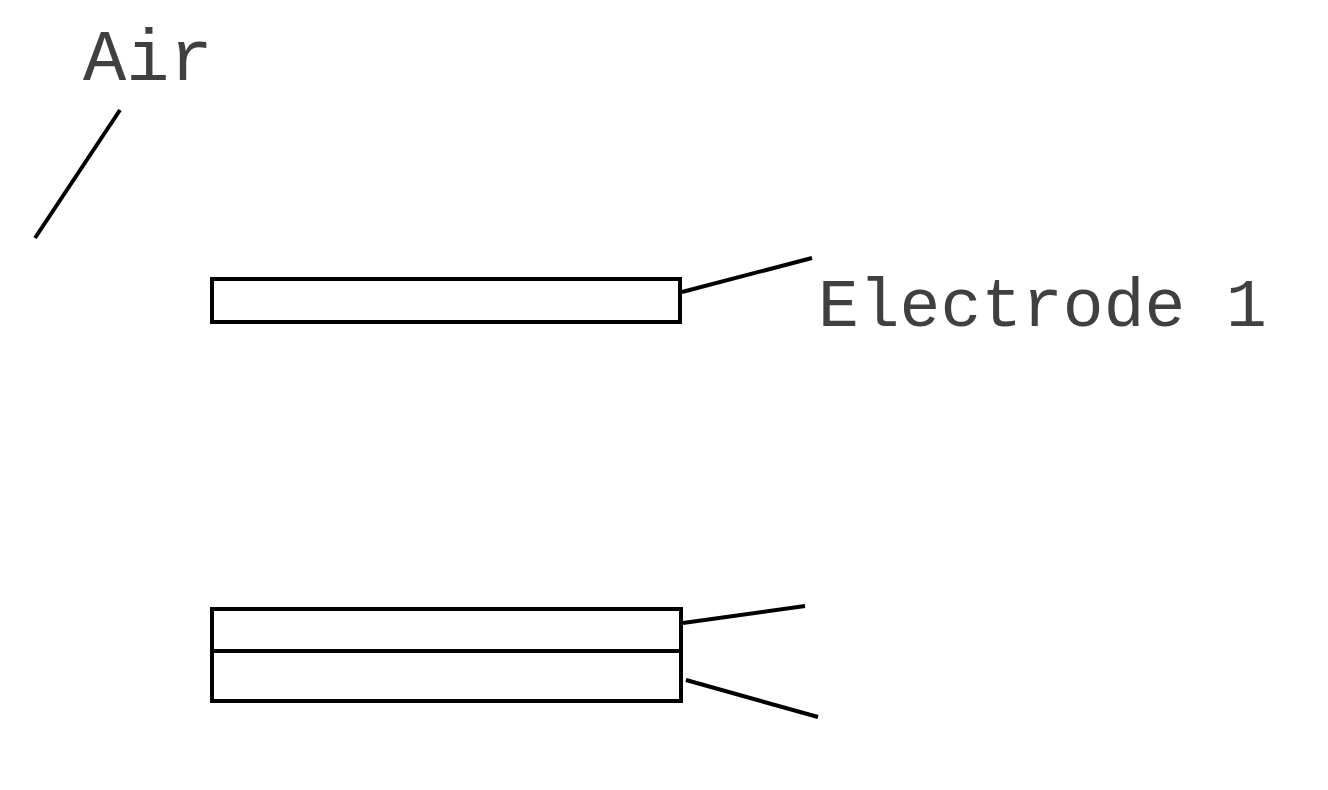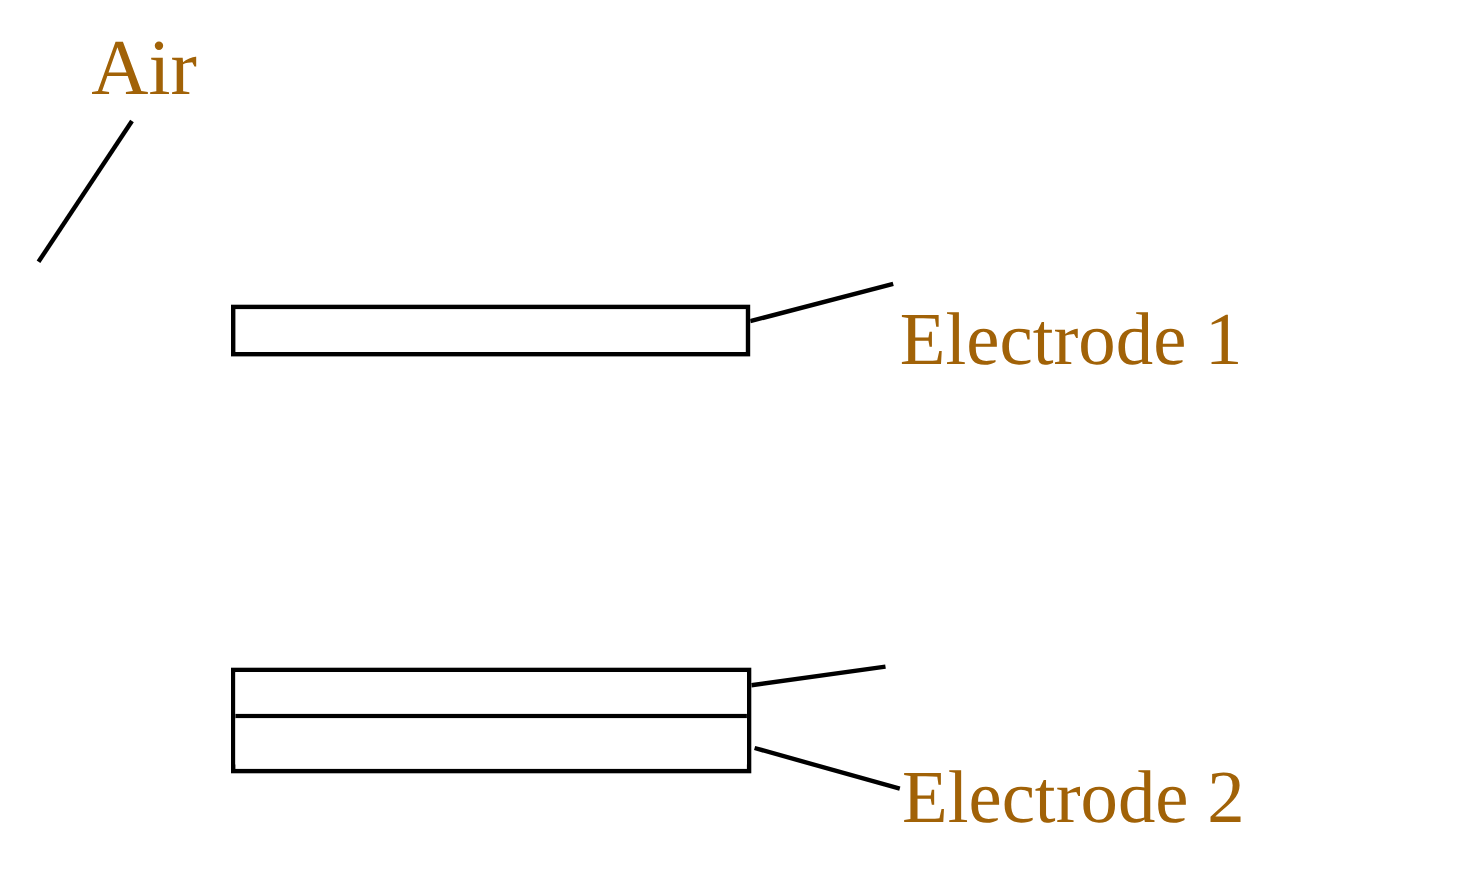--- a/index.html
+++ b/index.html
@@ -21,21 +21,22 @@
     left: 0;
     top: 0;
     width: 1328px;
     height: 790px;
     pointer-events: none;
   }
   .label {
     position: absolute;
     line-height: 1;
     white-space: nowrap;
-    color: #a16207;
+    color: #404040;
+    font-family: Liberation Mono, monospace;
   }
   .label-air {
     left: 83px;
     top: 25px;
     font-size: 72px;
   }
   .label-electrode1 {
     left: 818px;
     top: 226px;
     font-size: 68px;
@@ -97,15 +98,14 @@
   <div class="rect-electrode1"></div>
 
   <span class="label label-electrode1">Electrode 1</span>
 
   <div class="layer-stack">
     <div class="layer layer-top"></div>
     <div class="layer"></div>
   </div>
 
 
-  <span class="label label-electrode2">Electrode 2</span>
 
 </div>
 
 </body></html>

